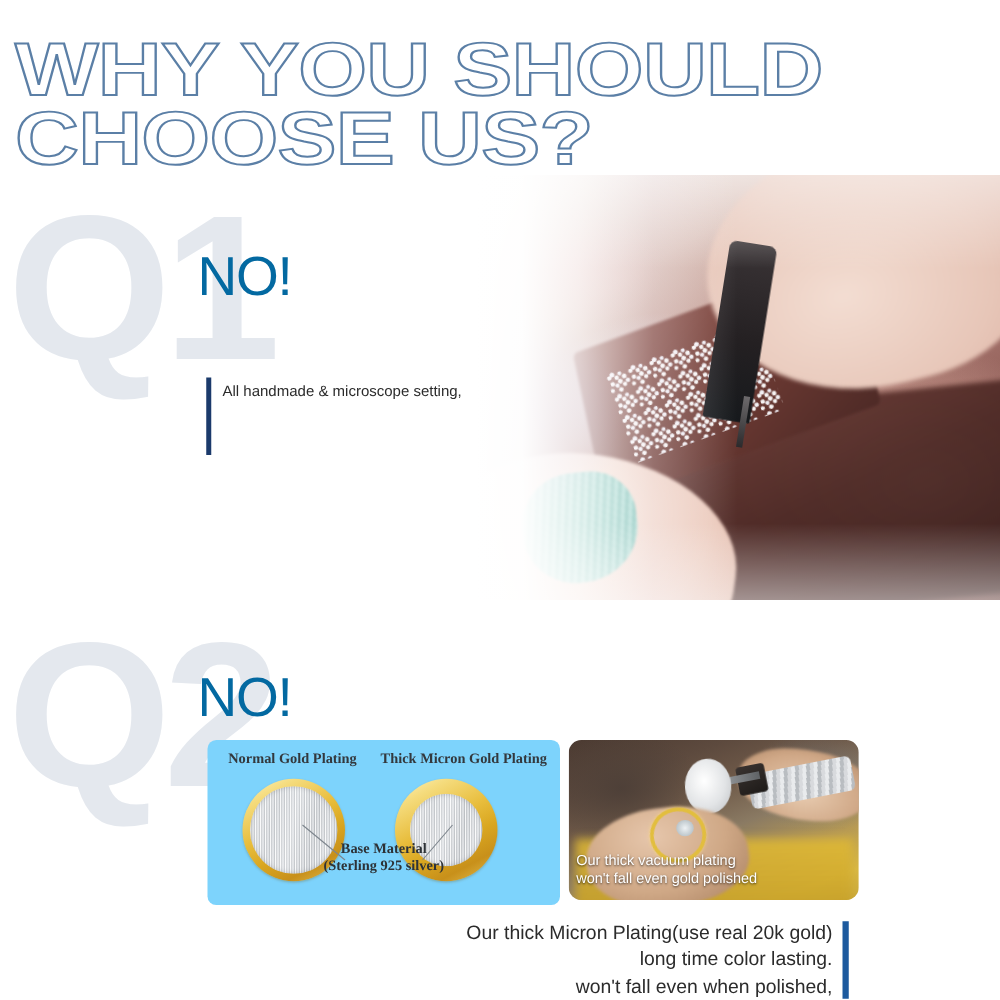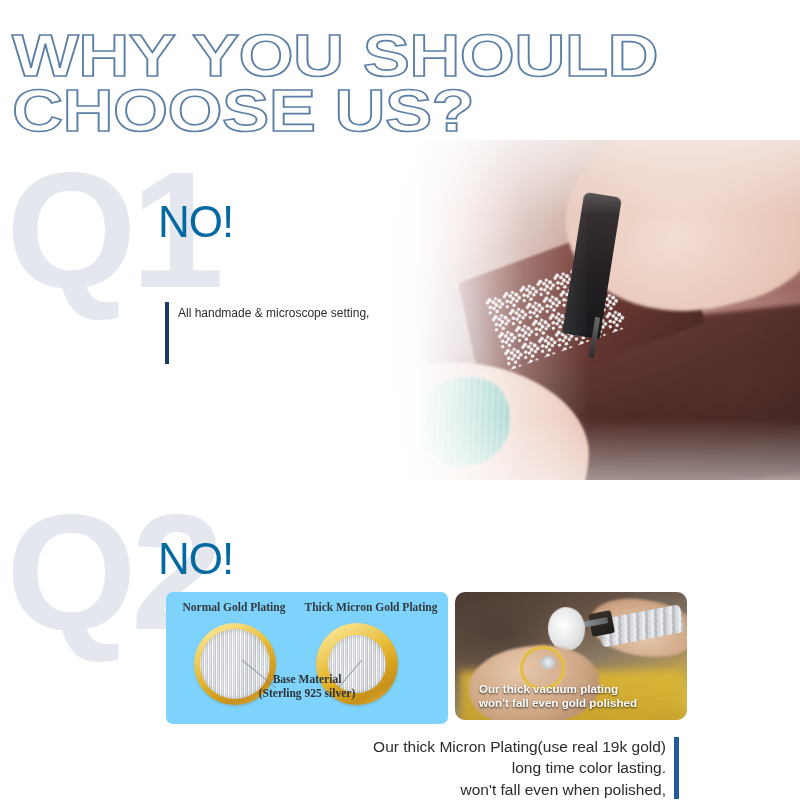--- a/index.html
+++ b/index.html
@@ -303,24 +303,24 @@
     transform:rotate(-12deg);
     filter:blur(0.3px);
   }
   #photo2 .p2-stone{
     position:absolute;left:37%;top:50%;width:6%;height:10%;
     background:radial-gradient(circle,#eef2f4 0%,#bcc6cb 70%);
     border-radius:50%;
   }
   #photo2 .p2-caption{
     position:absolute;
-    left:24px;bottom:10px;
+    left:6px;bottom:10px;
     color:#ffffff;
     font-size:11.6px;
-    font-weight:bold;
+    font-weight:normal;
     line-height:1.22;
     text-shadow:0 1px 2px rgba(0,0,0,0.75);
     white-space:nowrap;
   }
 
   
   #bottom-note{
     position:absolute;
     left:330px;top:736px;width:336px;
     text-align:right;
@@ -408,19 +408,19 @@
     <div class="p2-hand"></div>
     <div class="p2-ring"></div>
     <div class="p2-stone"></div>
     <div class="p2-caption">
       <div>Our thick vacuum plating</div>
       <div>won't fall even gold polished</div>
     </div>
   </div>
 
   <div id="bottom-note">
-    <div>Our thick Micron Plating(use real 19k gold)</div>
+    <div>Our thick Micron Plating(use real 20k gold)</div>
     <div>long time color lasting.</div>
     <div>won't fall even when polished,</div>
   </div>
   <div id="bottom-bar"></div>
 
 </div>
 
 </body></html>

